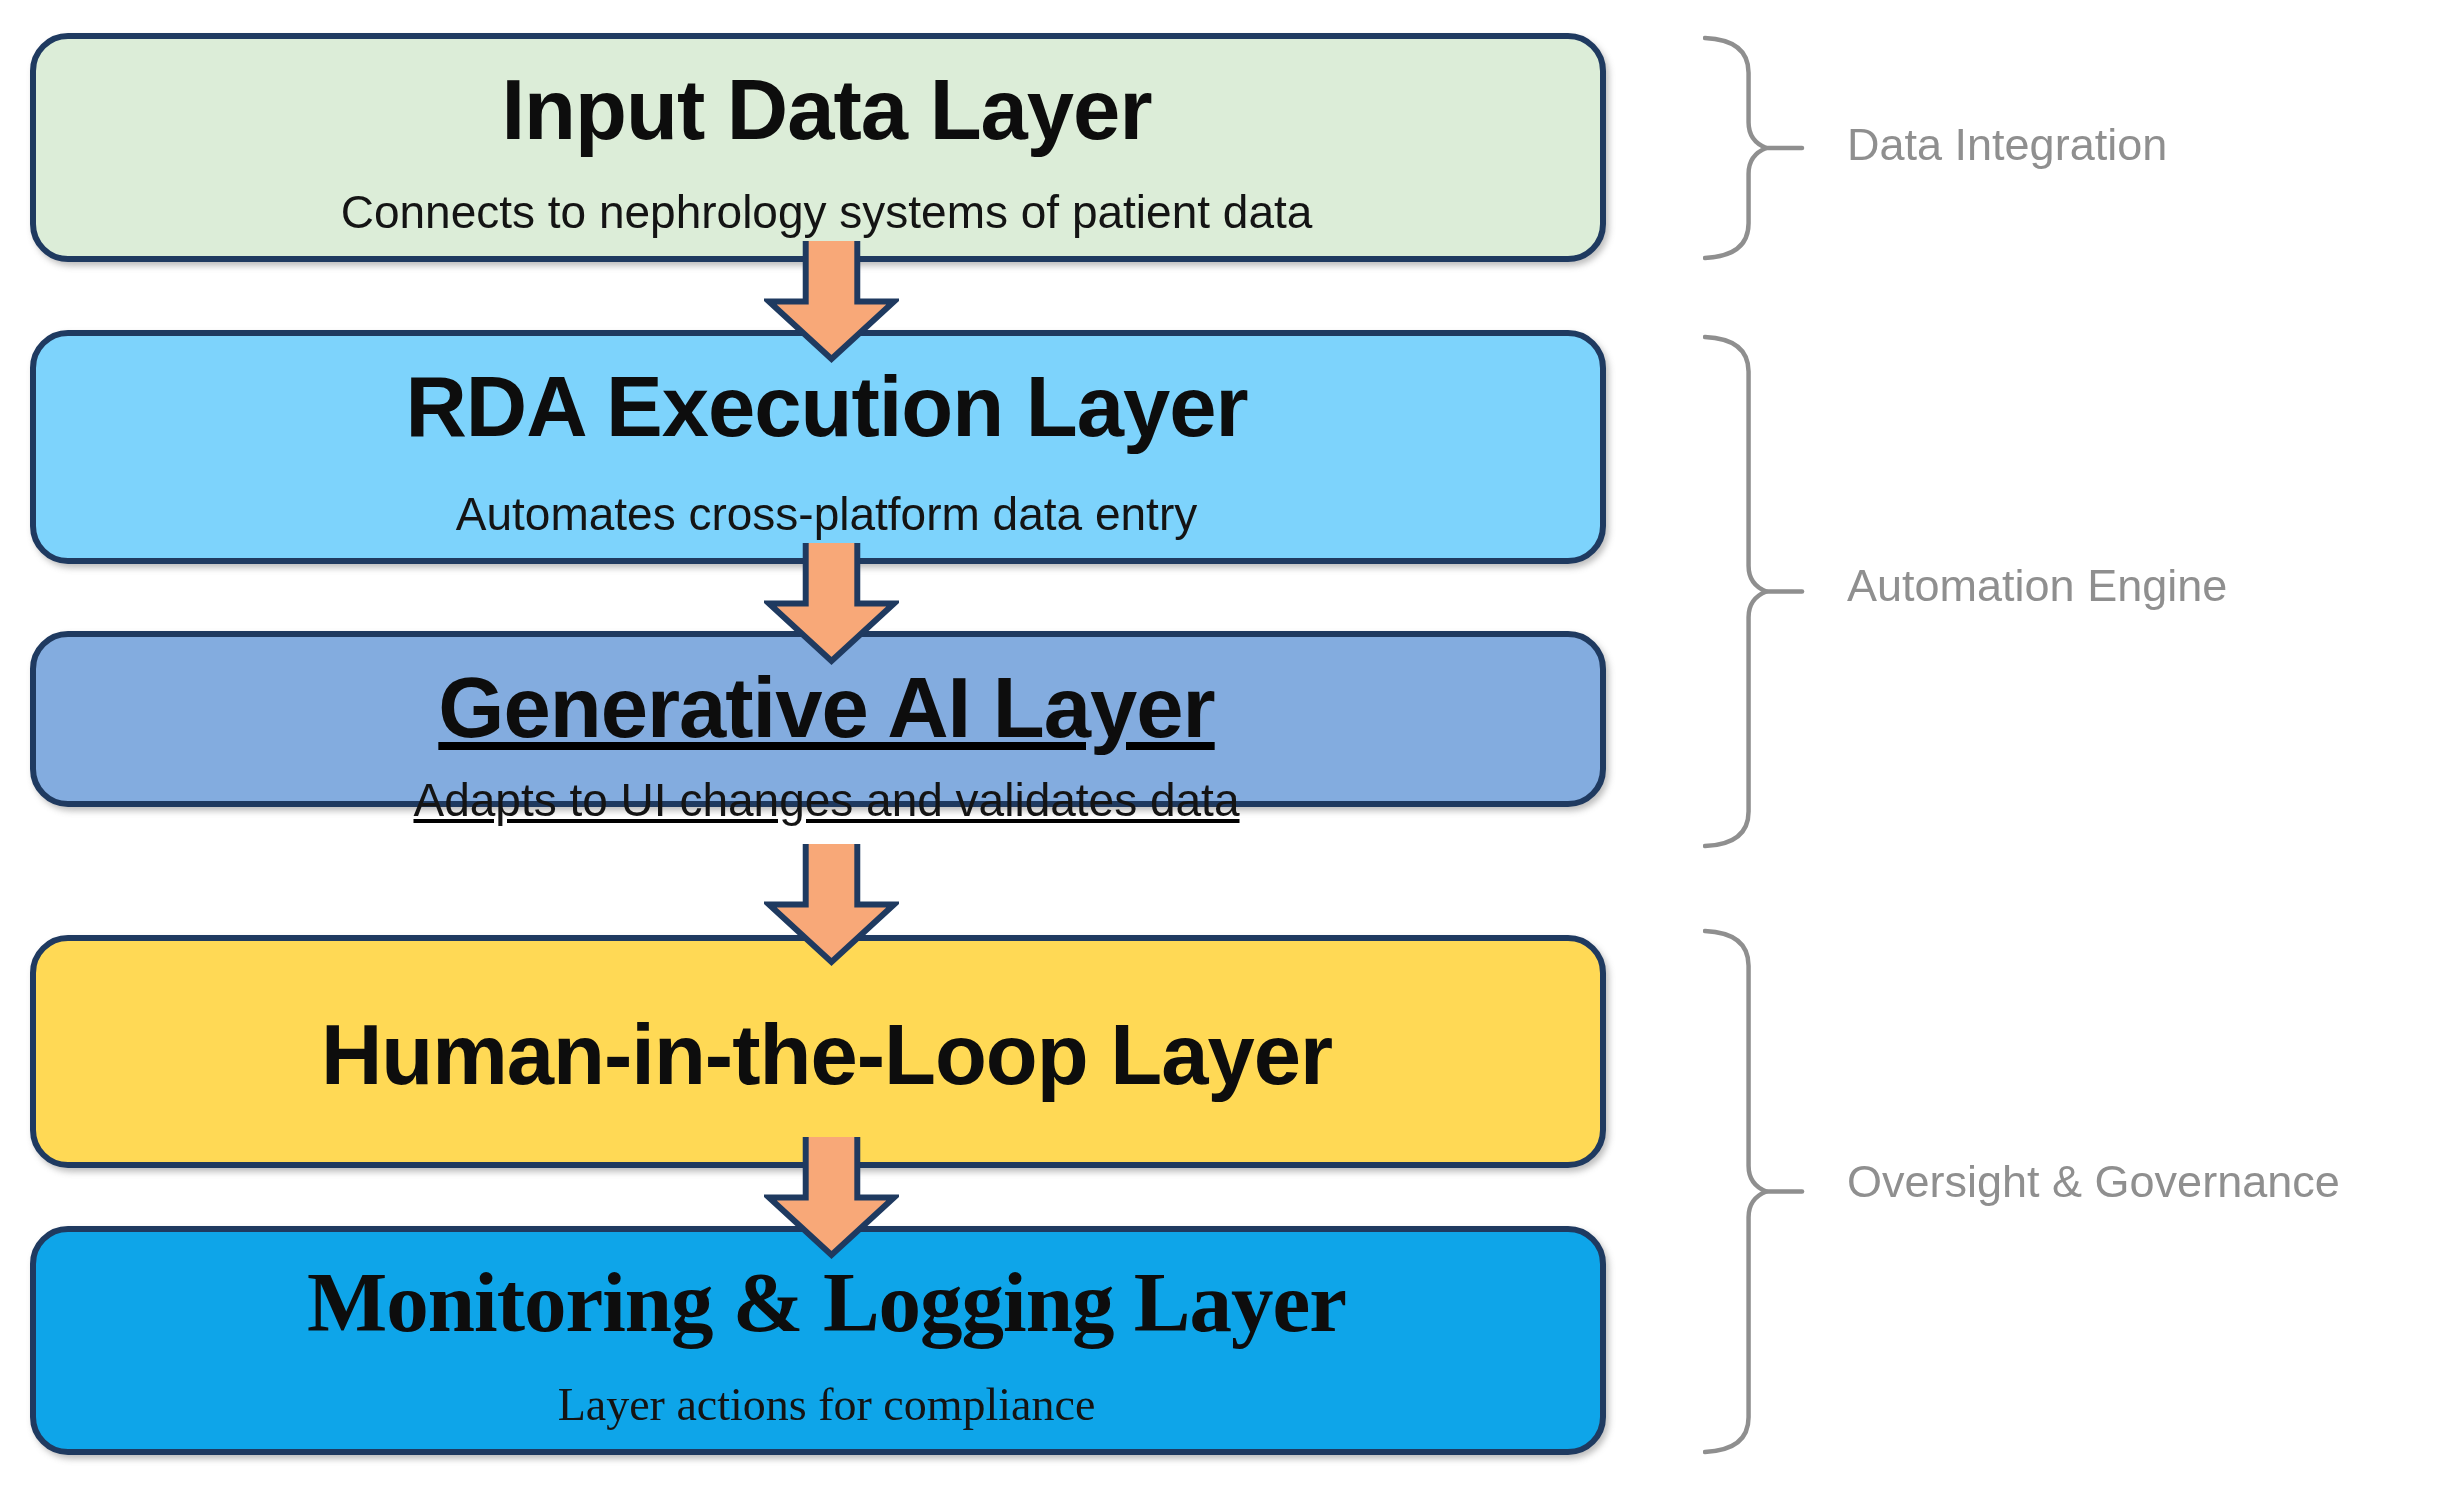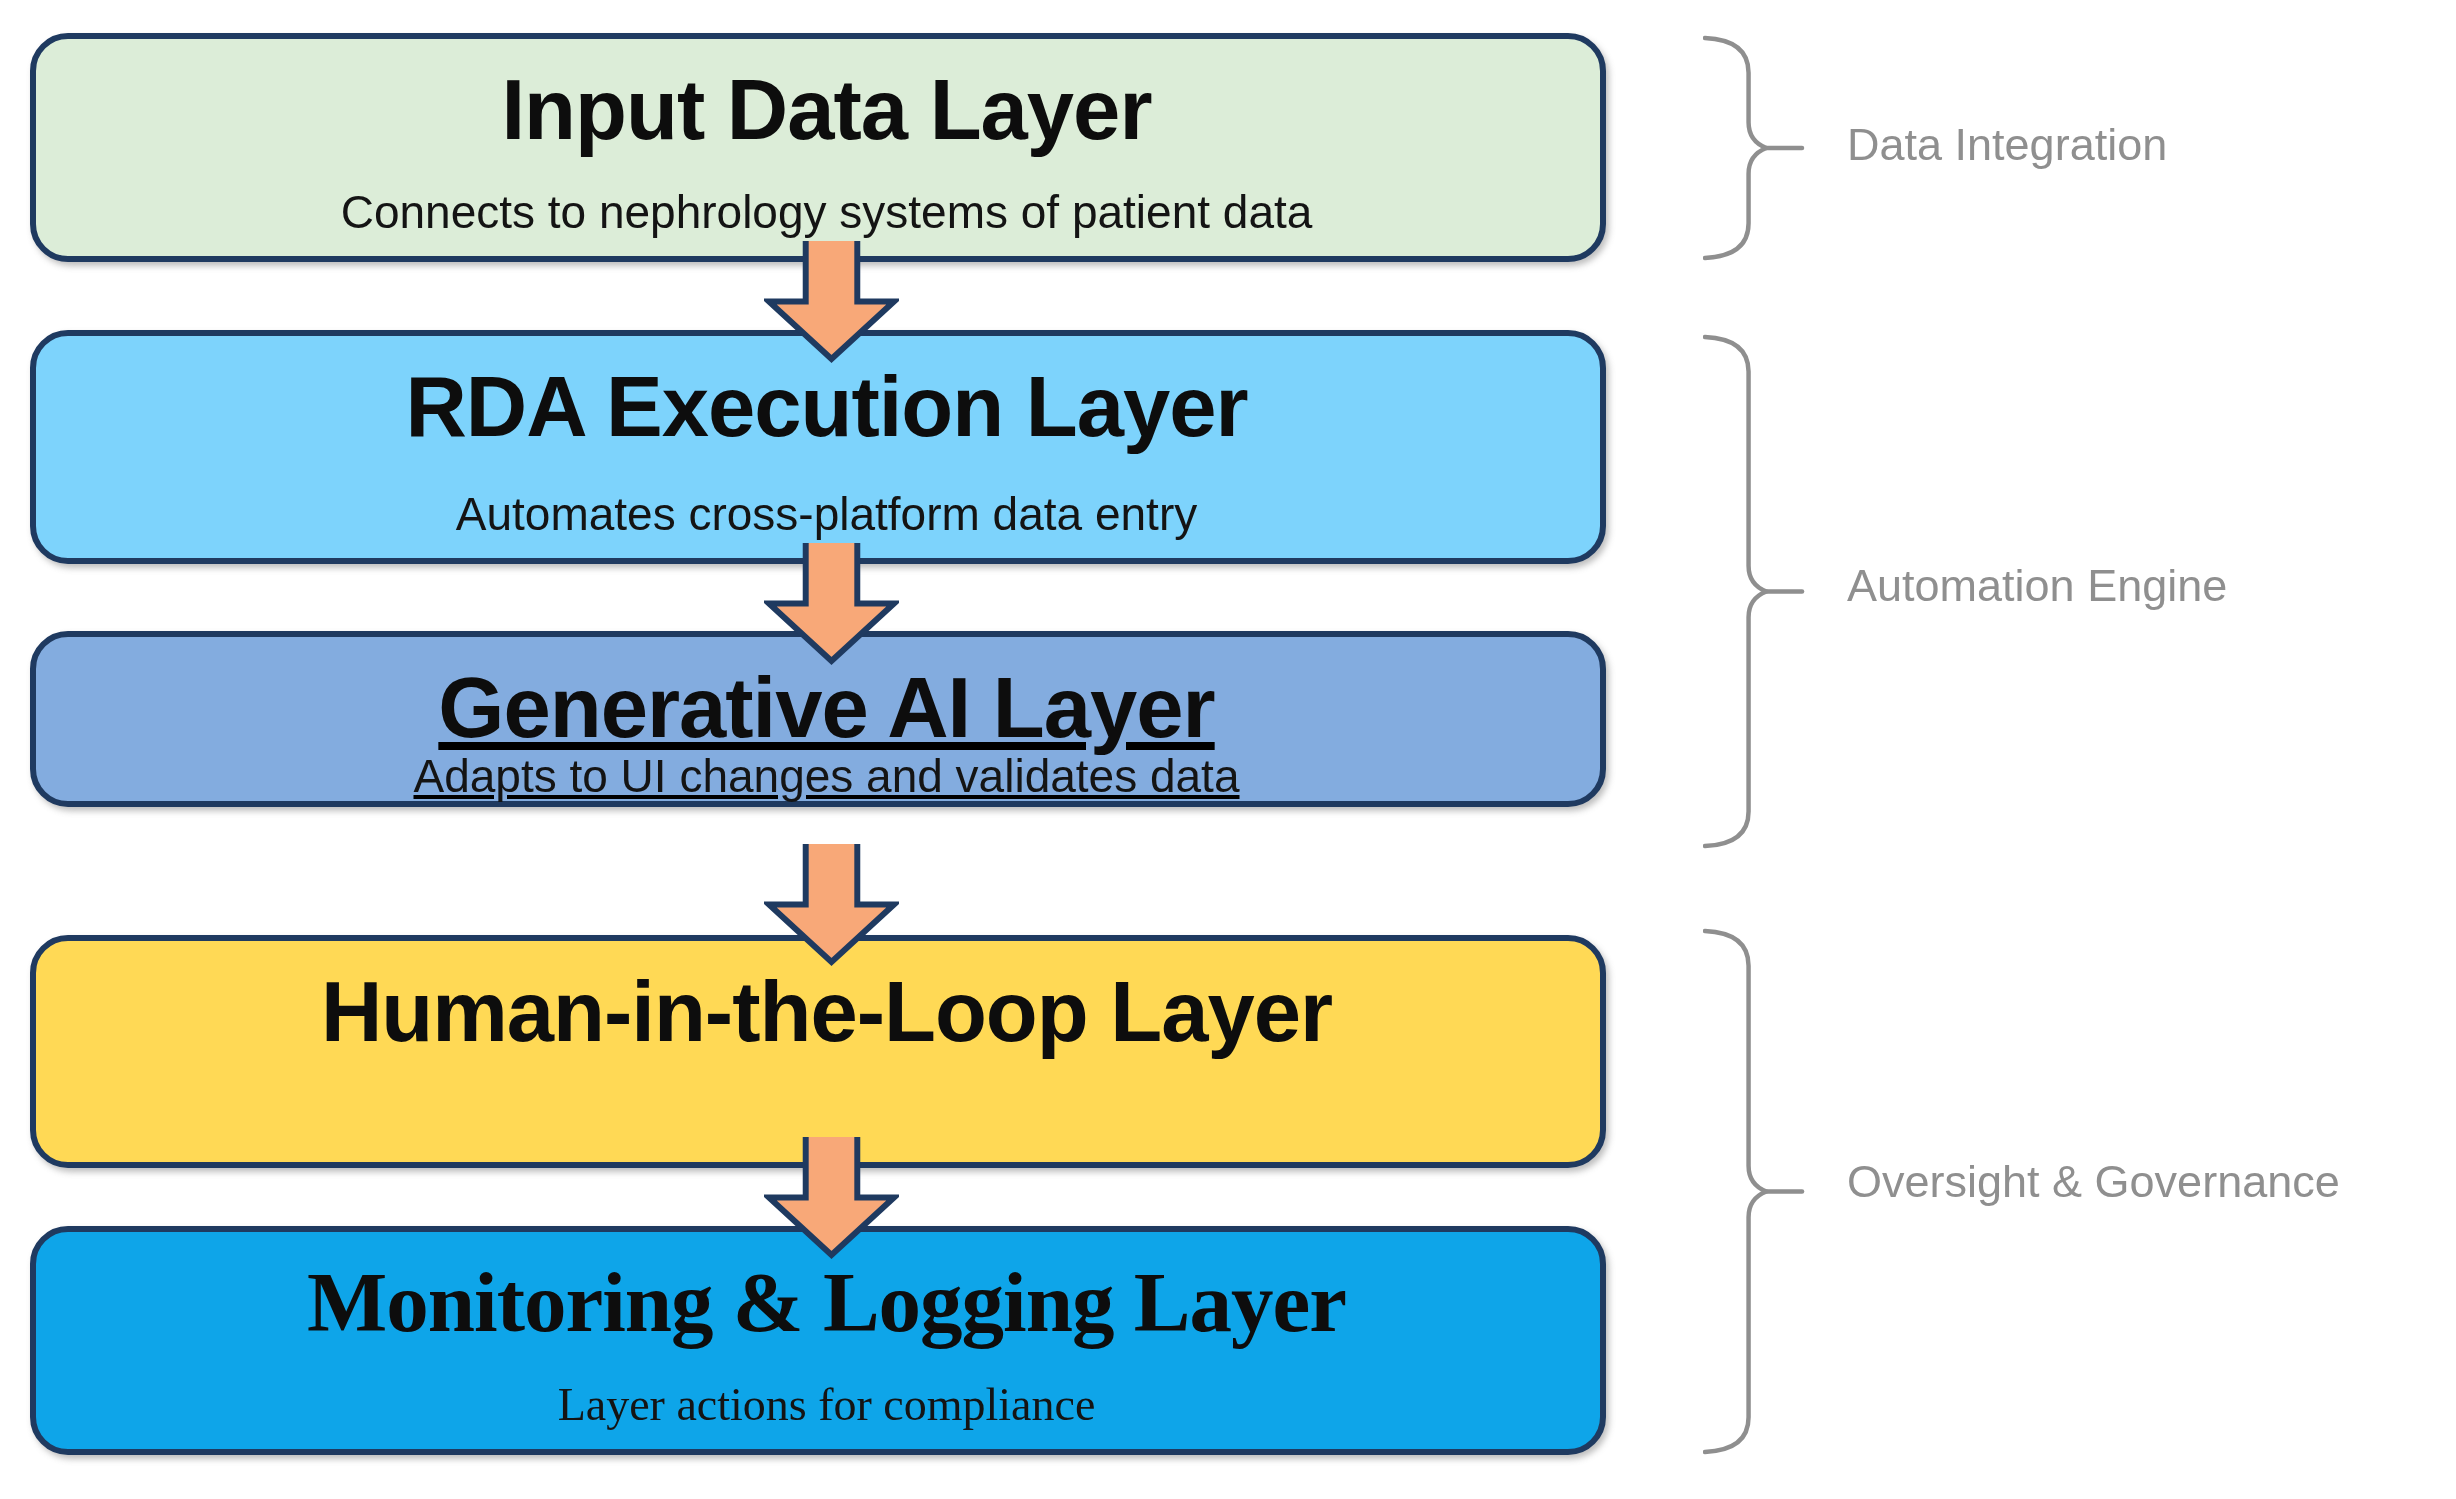--- a/index.html
+++ b/index.html
@@ -19,29 +19,29 @@
     display:flex;flex-direction:column;
     justify-content:space-between;
     align-items:center;
     padding:26px 20px 20px 37px;
     box-shadow:3px 4px 6px rgba(110,110,110,0.45);
     z-index:1;
   }
   .box1{top:33px;height:229px;background:#dcedd8;}
   .box2{top:330px;height:234px;background:#7dd3fc;}
   .box3{top:631px;height:176px;background:#83acdf;text-decoration:underline;}
-  .box4{top:935px;height:233px;background:#ffd955;}
+  .box4{top:935px;height:233px;background:#ffd955;justify-content:center;}
   .box5{top:1226px;height:229px;background:#0ea5e9;font-family:Liberation Serif, serif;}
   .layer-title{
     font-size:85px;font-weight:700;color:#0d0d0d;
     letter-spacing:-1px;line-height:1.05;white-space:nowrap;
   }
   .layer-subtitle{
     font-size:46px;font-weight:400;color:#141414;
-    line-height:1.05;white-space:nowrap;
+    line-height:1.05;white-space:nowrap;margin-top:24px;
   }
   .arrow{
     position:absolute;left:764px;width:135px;height:123px;z-index:2;
   }
   .arrow1{top:241px;} .arrow2{top:543px;} .arrow3{top:844px;} .arrow4{top:1137px;}
   .bracket{
     position:absolute;left:1703px;width:104px;z-index:1;
   }
   .bk1{top:31px;height:234px;}
   .bk2{top:330px;height:523px;}

